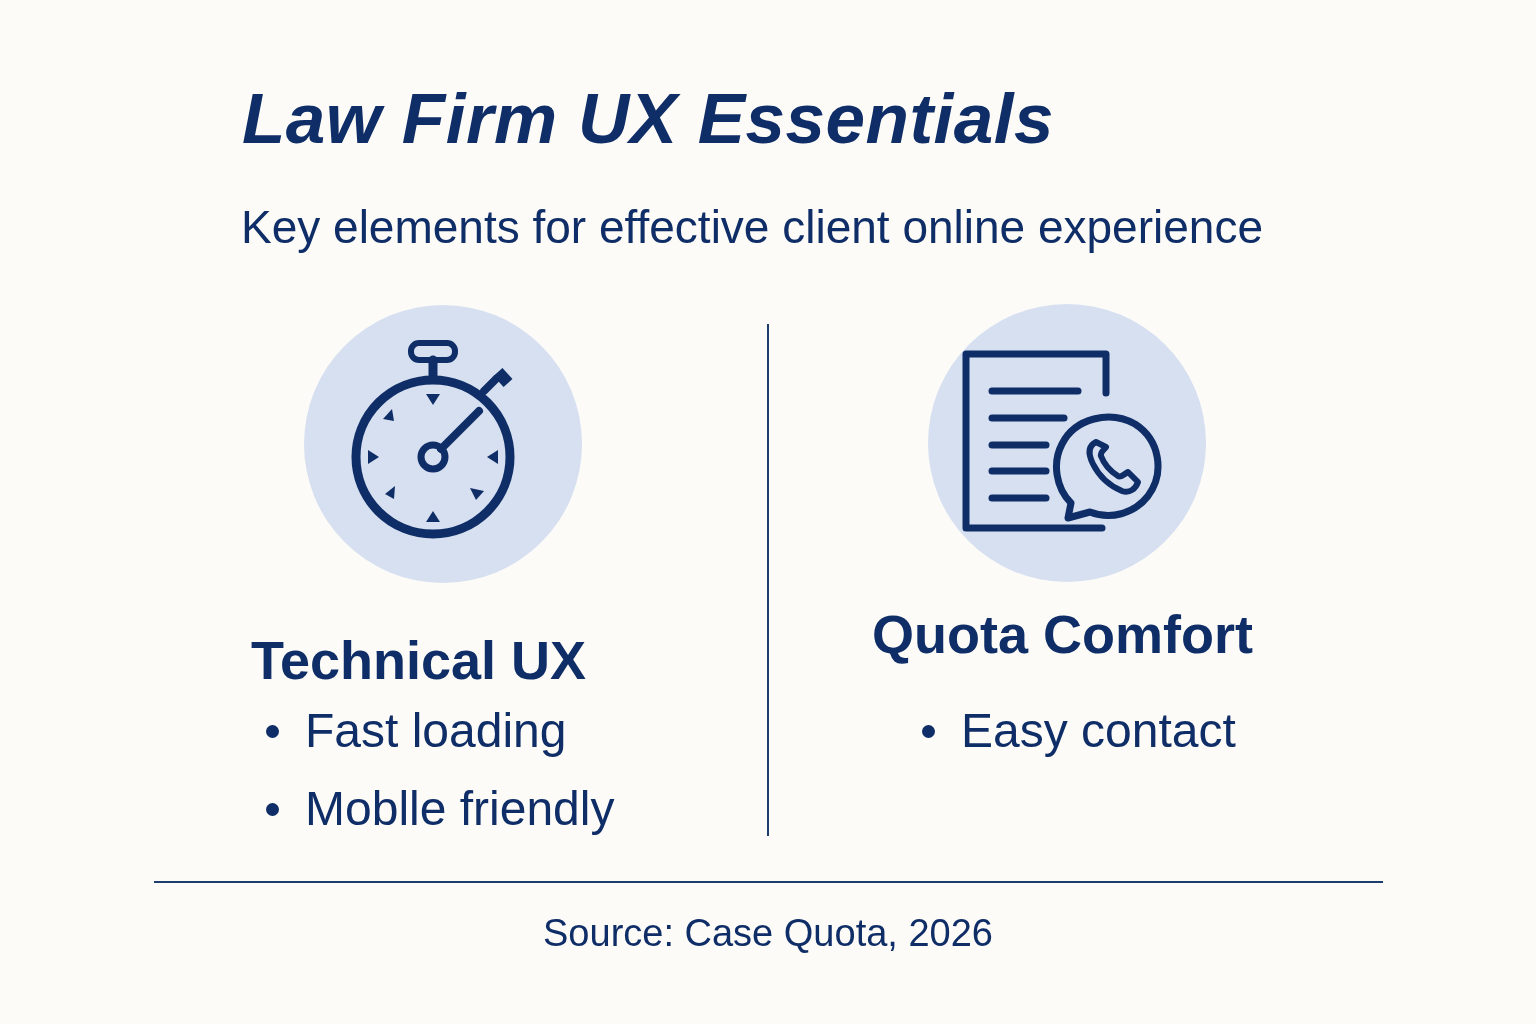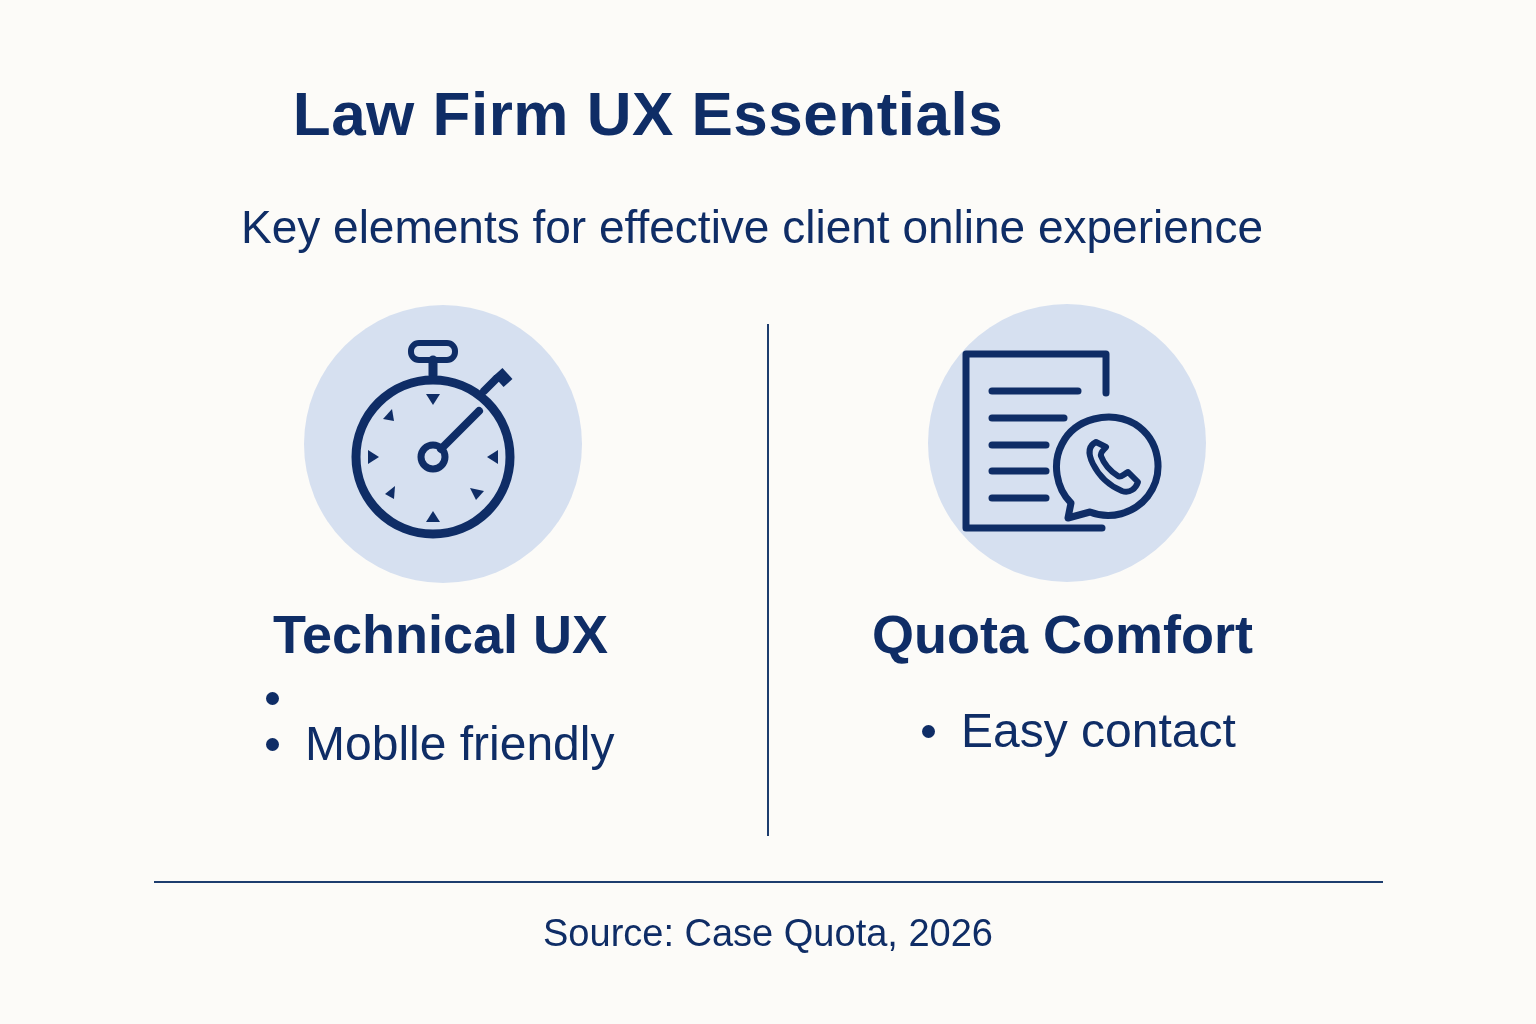--- a/index.html
+++ b/index.html
@@ -5,40 +5,40 @@
   * { margin: 0; padding: 0; box-sizing: border-box; }
   html, body { width: 1536px; height: 1024px; overflow: hidden; }
   body {
     background: #fcfbf8;
     font-family: "Liberation Sans", "DejaVu Sans", sans-serif;
     color: #0f2d66;
     position: relative;
   }
   .title {
     position: absolute; left: 0; width: 1296px; top: 78px;
-    text-align: center; font-size: 62px; font-weight: 700;
-    color: #0f2d66; letter-spacing: 0.5px;
+    text-align: center; font-size: 71px; font-weight: 700;
+    color: #0f2d66; letter-spacing: 0.5px; font-style: italic;
   }
   .subtitle {
     position: absolute; left: 0; width: 1504px; top: 200px;
     text-align: center; font-size: 46px; font-weight: 400;
     color: #0f2d66;
   }
   .icon-circle {
     position: absolute; width: 278px; height: 278px; border-radius: 50%;
     background: #d6e0f0;
     display: flex; align-items: center; justify-content: center;
   }
   .icon-circle.left { left: 304px; top: 305px; }
   .icon-circle.right { left: 928px; top: 304px; }
   .col-heading {
     position: absolute; font-size: 54px; font-weight: 700; color: #0f2d66;
     top: 603px; white-space: nowrap;
   }
-  .col-heading.left { left: 273px; }
+  .col-heading.left { left: 251px; margin-top: 26px; }
   .col-heading.right { left: 872px; }
   .bullets { position: absolute; list-style: none; }
   .bullets.left { left: 262px; top: 692px; }
   .bullets.right { left: 918px; top: 692px; }
   .bullets li {
     font-size: 48px; line-height: 78px; color: #0f2d66;
     display: flex; align-items: center; white-space: nowrap;
   }
   .bullet-dot {
     width: 13px; height: 13px; border-radius: 50%; background: #0f2d66;
@@ -82,20 +82,21 @@
       <polygon points="35,80 44,70 46,82"></polygon>
       <polygon points="37,155 47,147 46,160"></polygon>
       <polygon points="122,149 136,152 128,161"></polygon>
     </g>
   </svg>
 </div>
 <div class="col-heading left">Technical UX</div>
 <ul class="bullets left">
   <li>
     <span class="bullet-dot"></span>
+    <span>Fast loading</span>
   </li>
   <li>
     <span class="bullet-dot"></span>
     <span>Moblle friendly</span>
   </li>
 </ul>
 
 <div class="v-divider"></div>
 
 <div class="icon-circle right">

